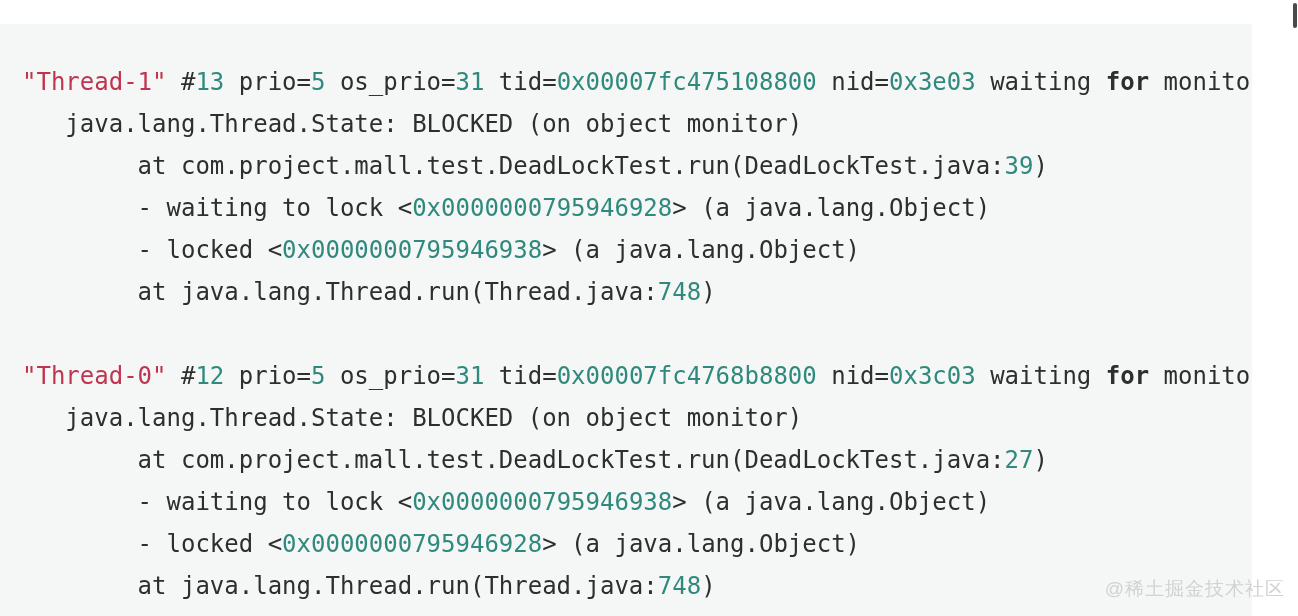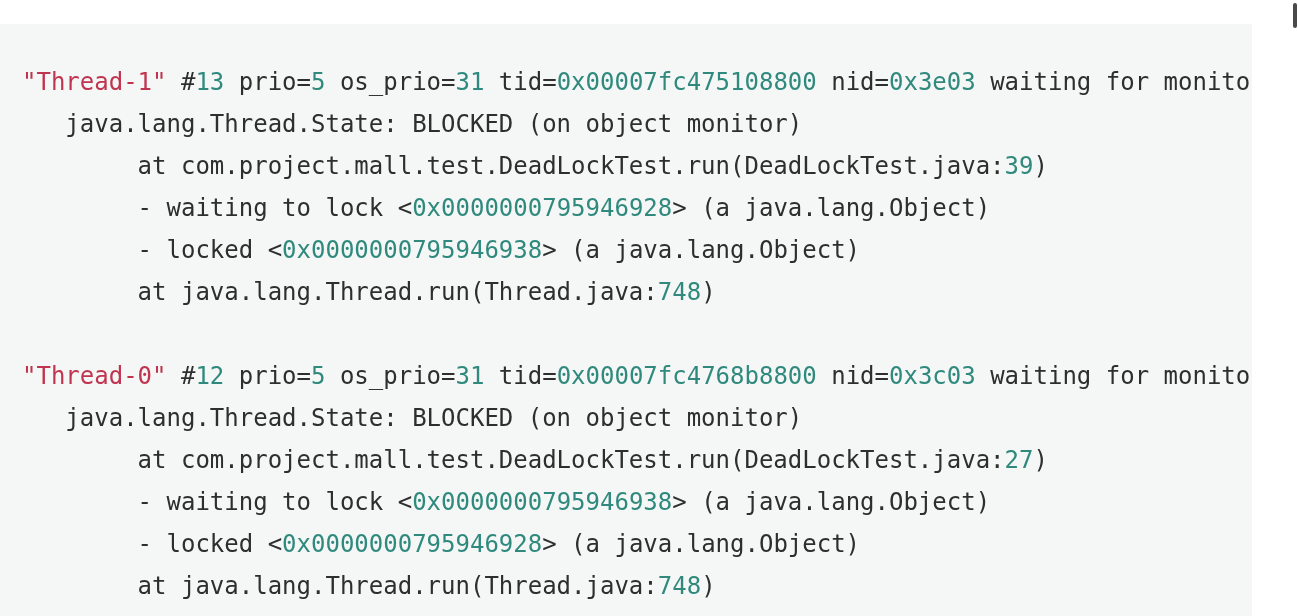--- a/index.html
+++ b/index.html
@@ -34,21 +34,21 @@
     white-space: pre;
     color: var(--c-plain, #2e2e2e);
   }
   .code-line {
     height: 42px;
     white-space: pre;
   }
   .plain   { color: var(--c-plain, #2e2e2e); }
   .string  { color: var(--c-string, #c1344f); }
   .number  { color: var(--c-number, #2f8a7d); text-align: right; }
-  .keyword { color: var(--c-plain, #2e2e2e); font-weight: normal; }
+  .keyword { color: var(--c-plain, #2e2e2e); font-weight: bold; }
   .watermark {
     position: absolute;
     right: 13px;
     bottom: 14px;
     font-size: 19px;
     letter-spacing: 1px;
     color: var(--c-watermark, #d2d2d2);
     font-family: "Liberation Sans", sans-serif;
     user-select: none;
   }
@@ -60,14 +60,15 @@
     height: 25px;
     border-radius: 2px;
     background: var(--c-scroll, #4a4a4a);
   }
 </style>
 </head>
 <body>
 
 <div class="page">
   <pre class="code-block"><div class="code-line"><span class="string">"Thread-1"</span><span class="plain"> #</span><span class="number">13</span><span class="plain"> prio=</span><span class="number">5</span><span class="plain"> os_prio=</span><span class="number">31</span><span class="plain"> tid=</span><span class="number">0x00007fc475108800</span><span class="plain"> nid=</span><span class="number">0x3e03</span><span class="plain"> waiting </span><span class="keyword">for</span><span class="plain"> monito</span></div><div class="code-line"><span class="plain">   java.lang.Thread.State: BLOCKED (on object monitor)</span></div><div class="code-line"><span class="plain">        at com.project.mall.test.DeadLockTest.run(DeadLockTest.java:</span><span class="number">39</span><span class="plain">)</span></div><div class="code-line"><span class="plain">        - waiting to lock &lt;</span><span class="number">0x0000000795946928</span><span class="plain">&gt; (a java.lang.Object)</span></div><div class="code-line"><span class="plain">        - locked &lt;</span><span class="number">0x0000000795946938</span><span class="plain">&gt; (a java.lang.Object)</span></div><div class="code-line"><span class="plain">        at java.lang.Thread.run(Thread.java:</span><span class="number">748</span><span class="plain">)</span></div><div class="code-line">&nbsp;</div><div class="code-line"><span class="string">"Thread-0"</span><span class="plain"> #</span><span class="number">12</span><span class="plain"> prio=</span><span class="number">5</span><span class="plain"> os_prio=</span><span class="number">31</span><span class="plain"> tid=</span><span class="number">0x00007fc4768b8800</span><span class="plain"> nid=</span><span class="number">0x3c03</span><span class="plain"> waiting </span><span class="keyword">for</span><span class="plain"> monito</span></div><div class="code-line"><span class="plain">   java.lang.Thread.State: BLOCKED (on object monitor)</span></div><div class="code-line"><span class="plain">        at com.project.mall.test.DeadLockTest.run(DeadLockTest.java:</span><span class="number">27</span><span class="plain">)</span></div><div class="code-line"><span class="plain">        - waiting to lock &lt;</span><span class="number">0x0000000795946938</span><span class="plain">&gt; (a java.lang.Object)</span></div><div class="code-line"><span class="plain">        - locked &lt;</span><span class="number">0x0000000795946928</span><span class="plain">&gt; (a java.lang.Object)</span></div><div class="code-line"><span class="plain">        at java.lang.Thread.run(Thread.java:</span><span class="number">748</span><span class="plain">)</span></div></pre>
+  <div class="watermark">@稀土掘金技术社区</div>
   <div class="scroll-thumb"></div>
 </div>
 
 </body></html>

